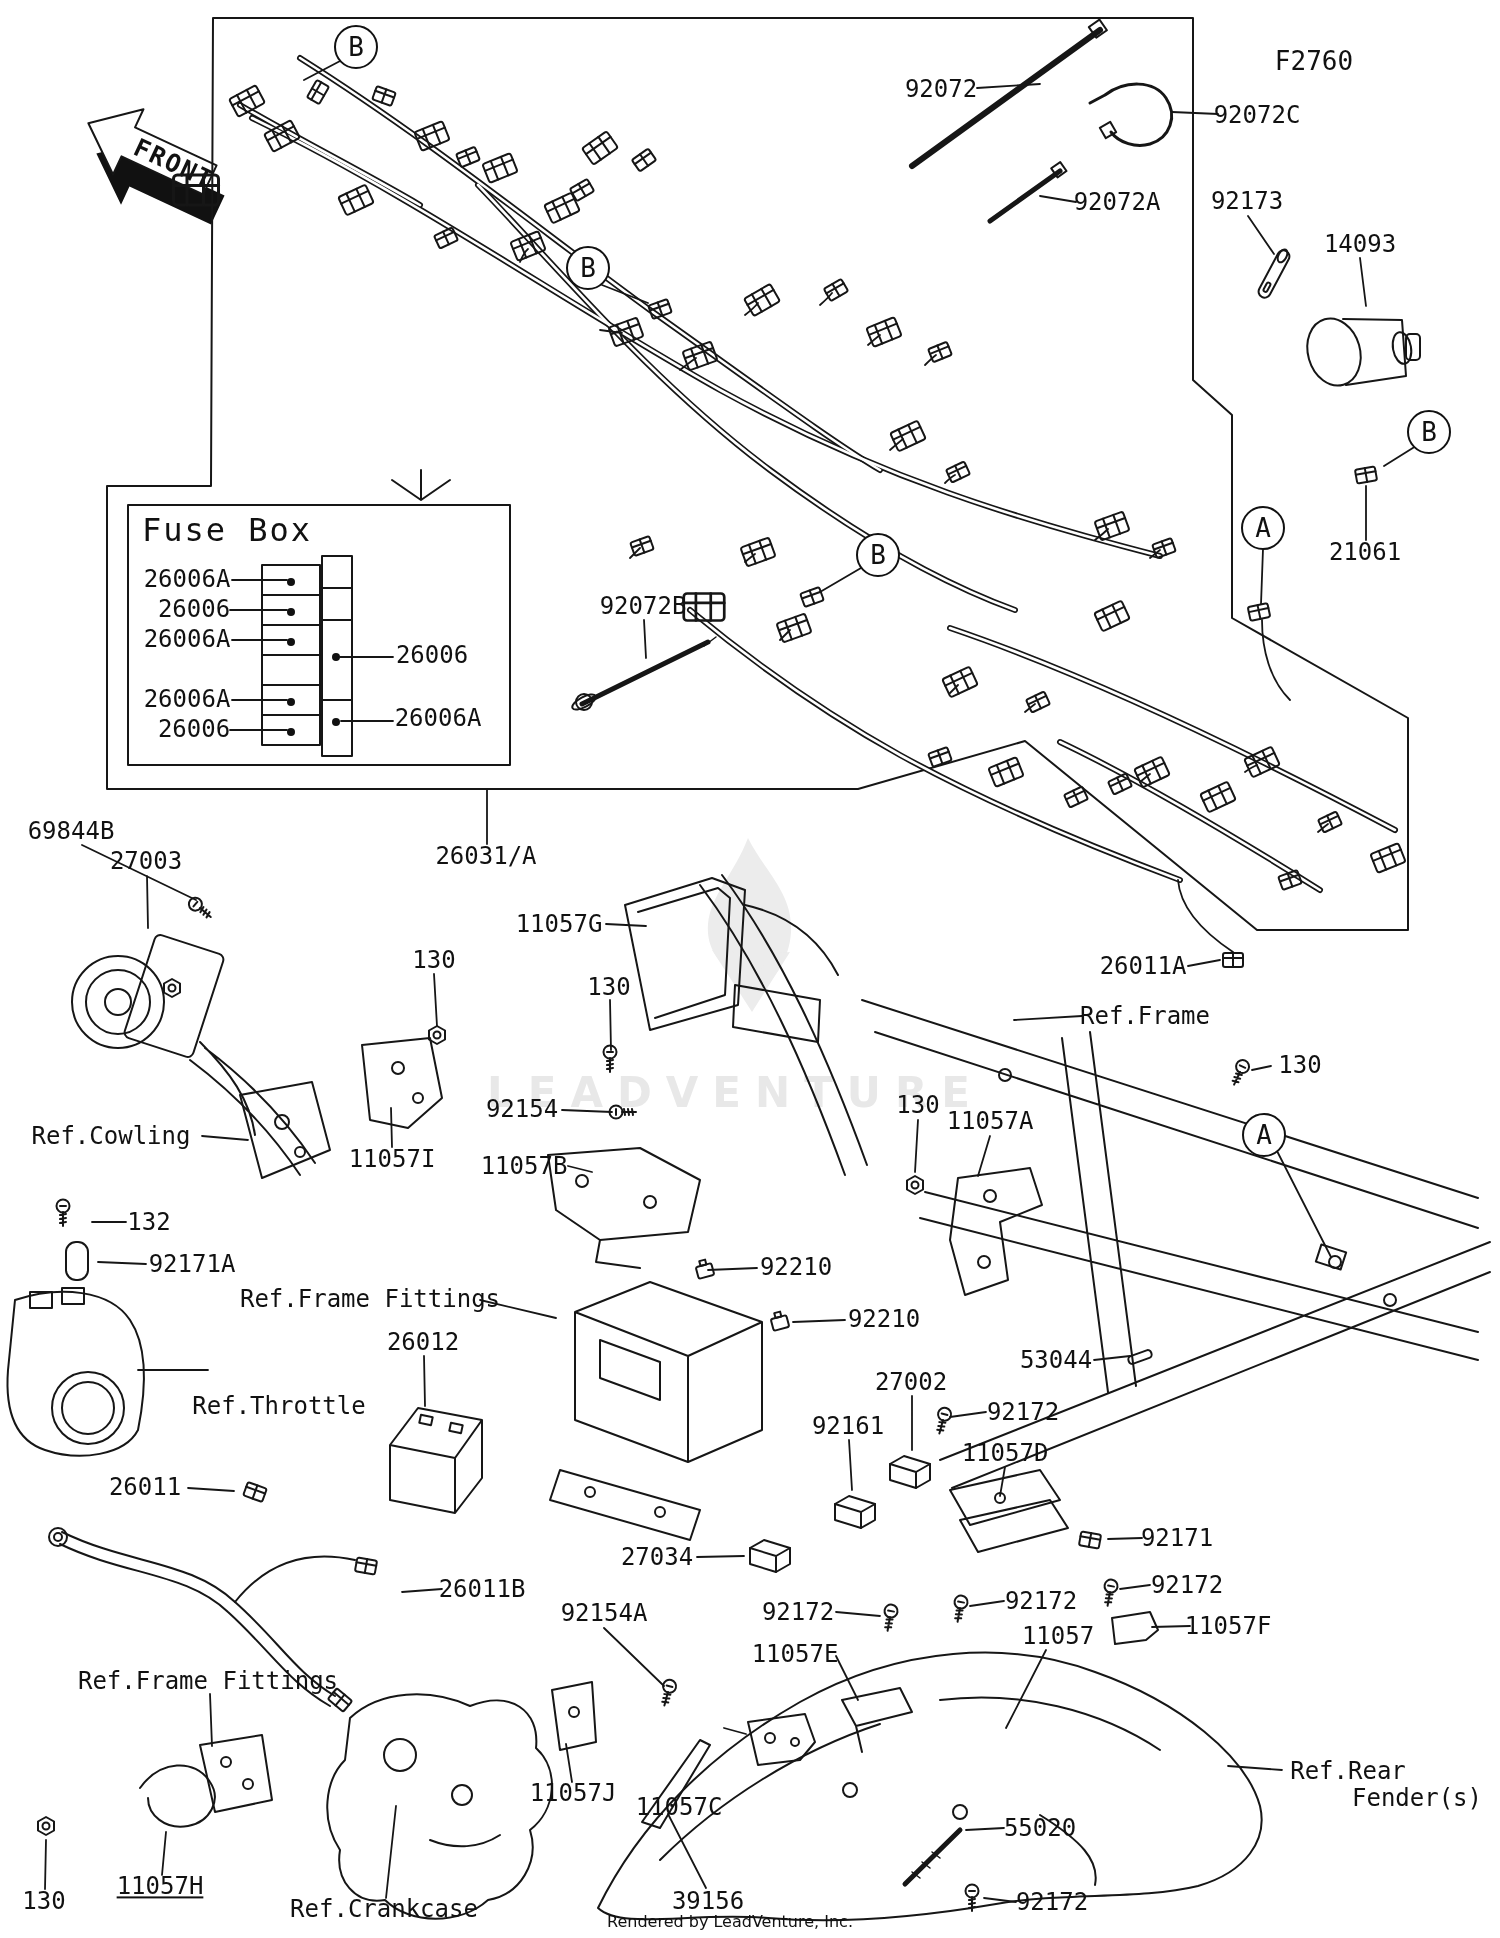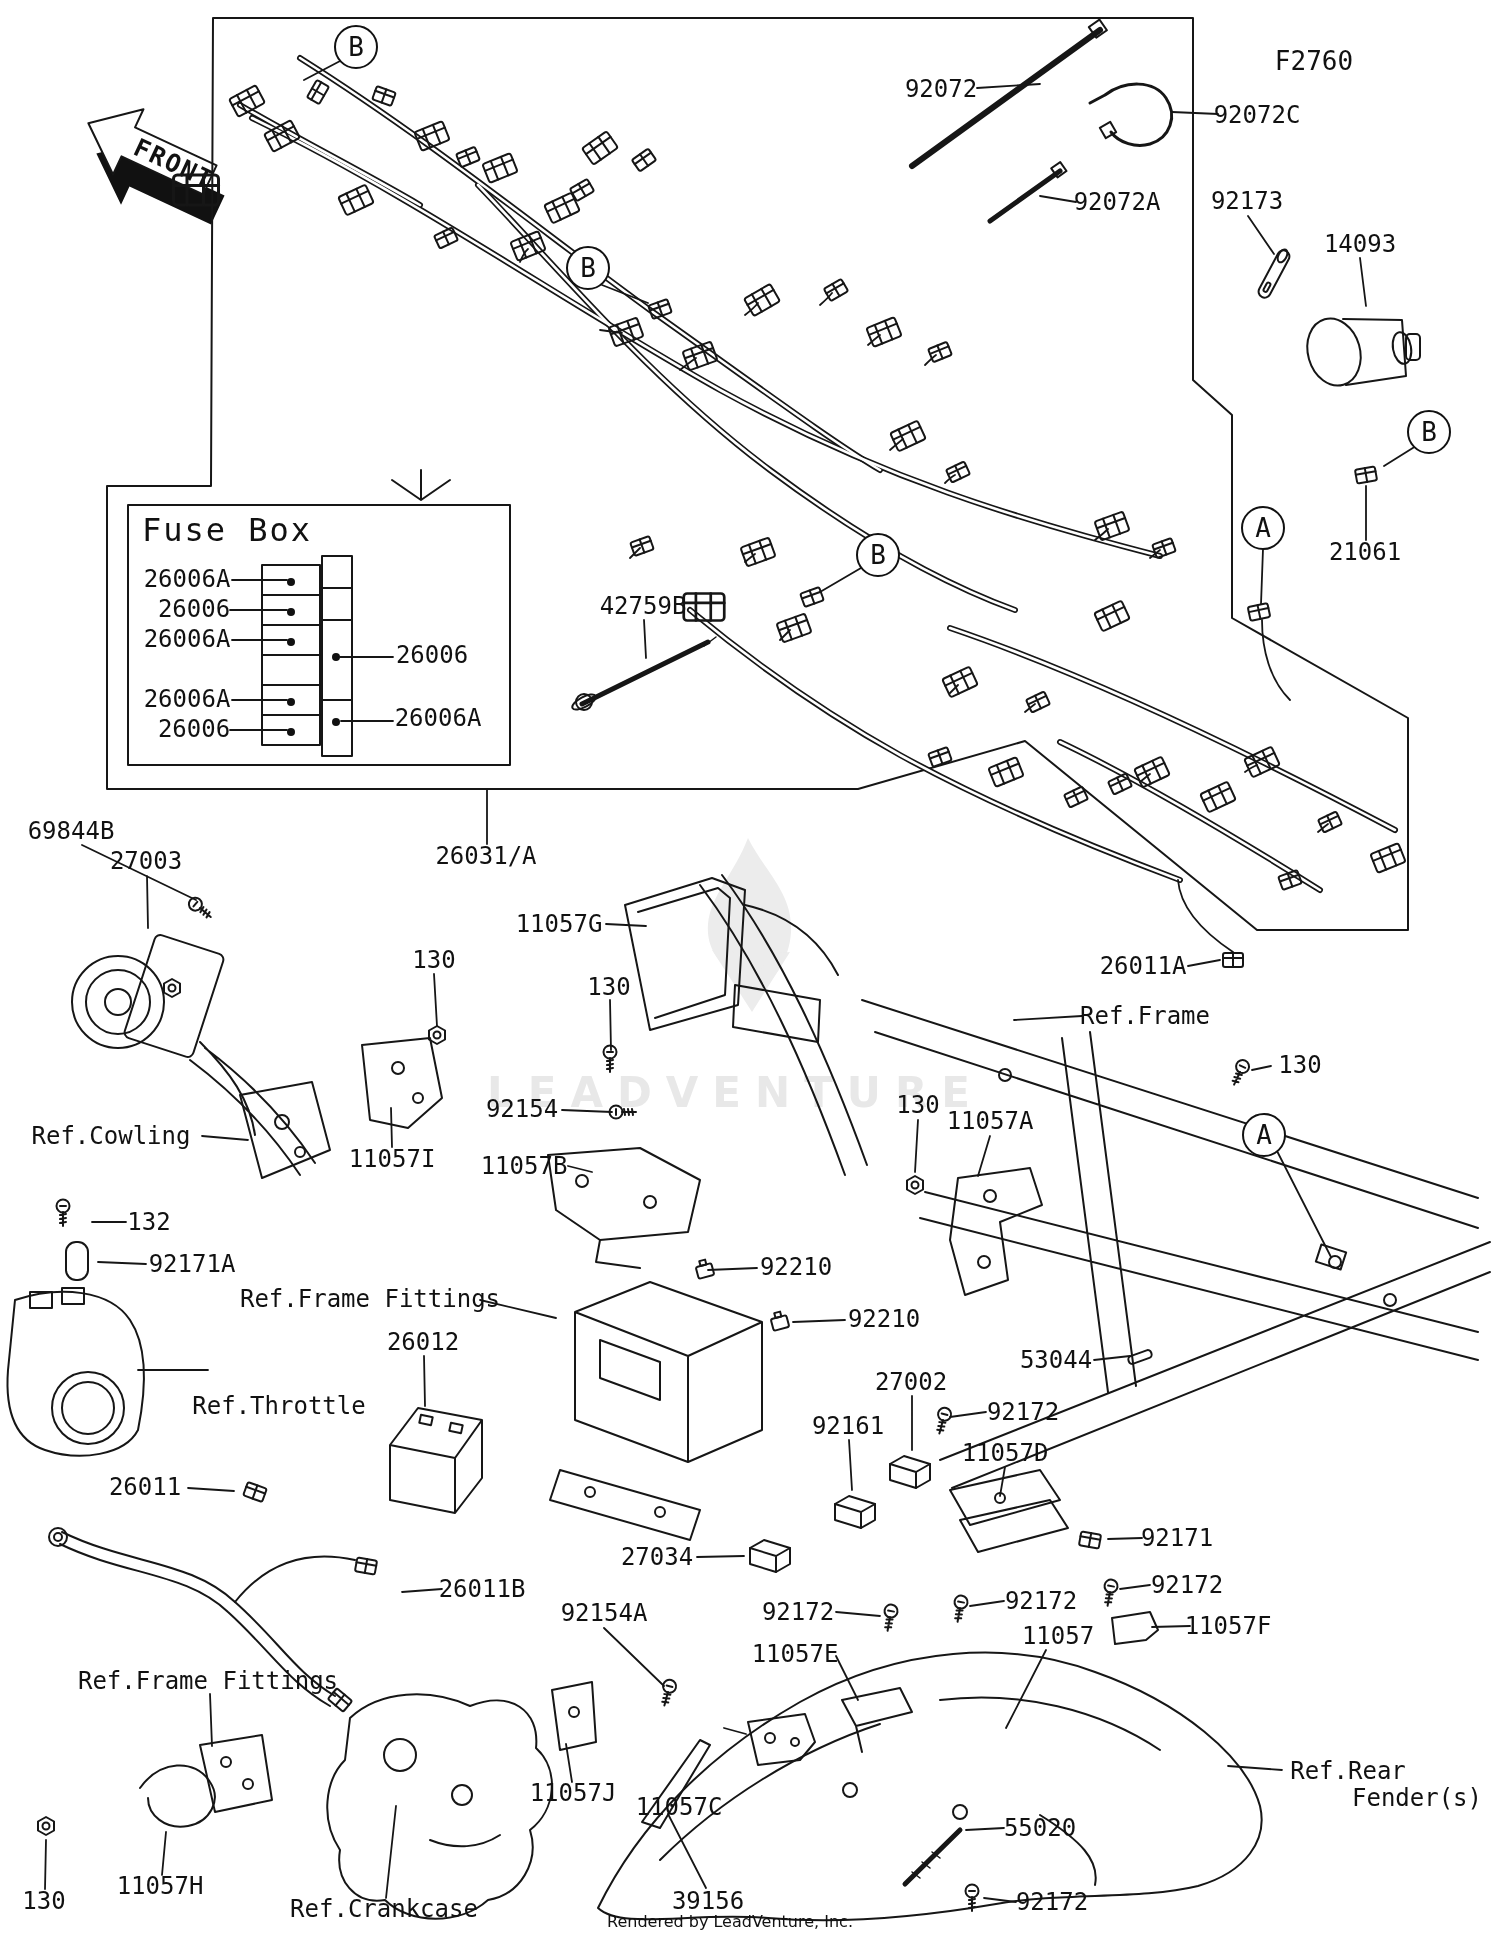--- a/index.html
+++ b/index.html
@@ -352,21 +352,21 @@
 <div id="labels-layer">
   <div id="figure-code">F2760</div>
   <div id="fusebox-title">Fuse Box</div>
   <div id="footer-credit">Rendered by LeadVenture, Inc.</div>
 <div class="plabel" style="left: 941px; top: 90px;">92072</div>
     <div class="plabel" style="left: 1257px; top: 116px;">92072C</div>
     <div class="plabel" style="left: 1117px; top: 203px;">92072A</div>
     <div class="plabel" style="left: 1247px; top: 202px;">92173</div>
     <div class="plabel" style="left: 1360px; top: 245px;">14093</div>
     <div class="plabel" style="left: 1365px; top: 553px;">21061</div>
-    <div class="plabel" style="left: 643px; top: 607px;">42759B</div>
+    <div class="plabel" style="left: 643px; top: 607px;">92072B</div>
     <div class="plabel" style="left: 486px; top: 857px;">26031/A</div>
     <div class="plabel" style="left: 71px; top: 832px;">69844B</div>
     <div class="plabel" style="left: 146px; top: 862px;">27003</div>
     <div class="plabel" style="left: 434px; top: 961px;">130</div>
     <div class="plabel" style="left: 559px; top: 925px;">11057G</div>
     <div class="plabel" style="left: 609px; top: 988px;">130</div>
     <div class="plabel" style="left: 1143px; top: 967px;">26011A</div>
     <div class="plabel" style="left: 1145px; top: 1017px;">Ref.Frame</div>
     <div class="plabel" style="left: 111px; top: 1137px;">Ref.Cowling</div>
     <div class="plabel" style="left: 392px; top: 1160px;">11057I</div>
@@ -394,21 +394,21 @@
     <div class="plabel" style="left: 1177px; top: 1539px;">92171</div>
     <div class="plabel" style="left: 1187px; top: 1586px;">92172</div>
     <div class="plabel" style="left: 1228px; top: 1627px;">11057F</div>
     <div class="plabel" style="left: 798px; top: 1613px;">92172</div>
     <div class="plabel" style="left: 1041px; top: 1602px;">92172</div>
     <div class="plabel" style="left: 1058px; top: 1637px;">11057</div>
     <div class="plabel" style="left: 795px; top: 1655px;">11057E</div>
     <div class="plabel" style="left: 679px; top: 1808px;">11057C</div>
     <div class="plabel" style="left: 208px; top: 1682px;">Ref.Frame Fittings</div>
     <div class="plabel" style="left: 44px; top: 1902px;">130</div>
-    <div class="plabel" style="left: 160px; top: 1887px;">11057H</div>
+    <div class="plabel" style="left: 160px; top: 1887px; text-decoration: underline;">11057H</div>
     <div class="plabel" style="left: 384px; top: 1910px;">Ref.Crankcase</div>
     <div class="plabel" style="left: 573px; top: 1794px;">11057J</div>
     <div class="plabel" style="left: 708px; top: 1902px;">39156</div>
     <div class="plabel" style="left: 1040px; top: 1829px;">55020</div>
     <div class="plabel" style="left: 1052px; top: 1903px;">92172</div>
     <div class="plabel" style="left: 1348px; top: 1772px;">Ref.Rear</div>
     <div class="plabel" style="left: 1417px; top: 1799px;">Fender(s)</div>
     <div class="plabel" style="left: 187px; top: 580px;">26006A</div>
     <div class="plabel" style="left: 194px; top: 610px;">26006</div>
     <div class="plabel" style="left: 187px; top: 640px;">26006A</div>

